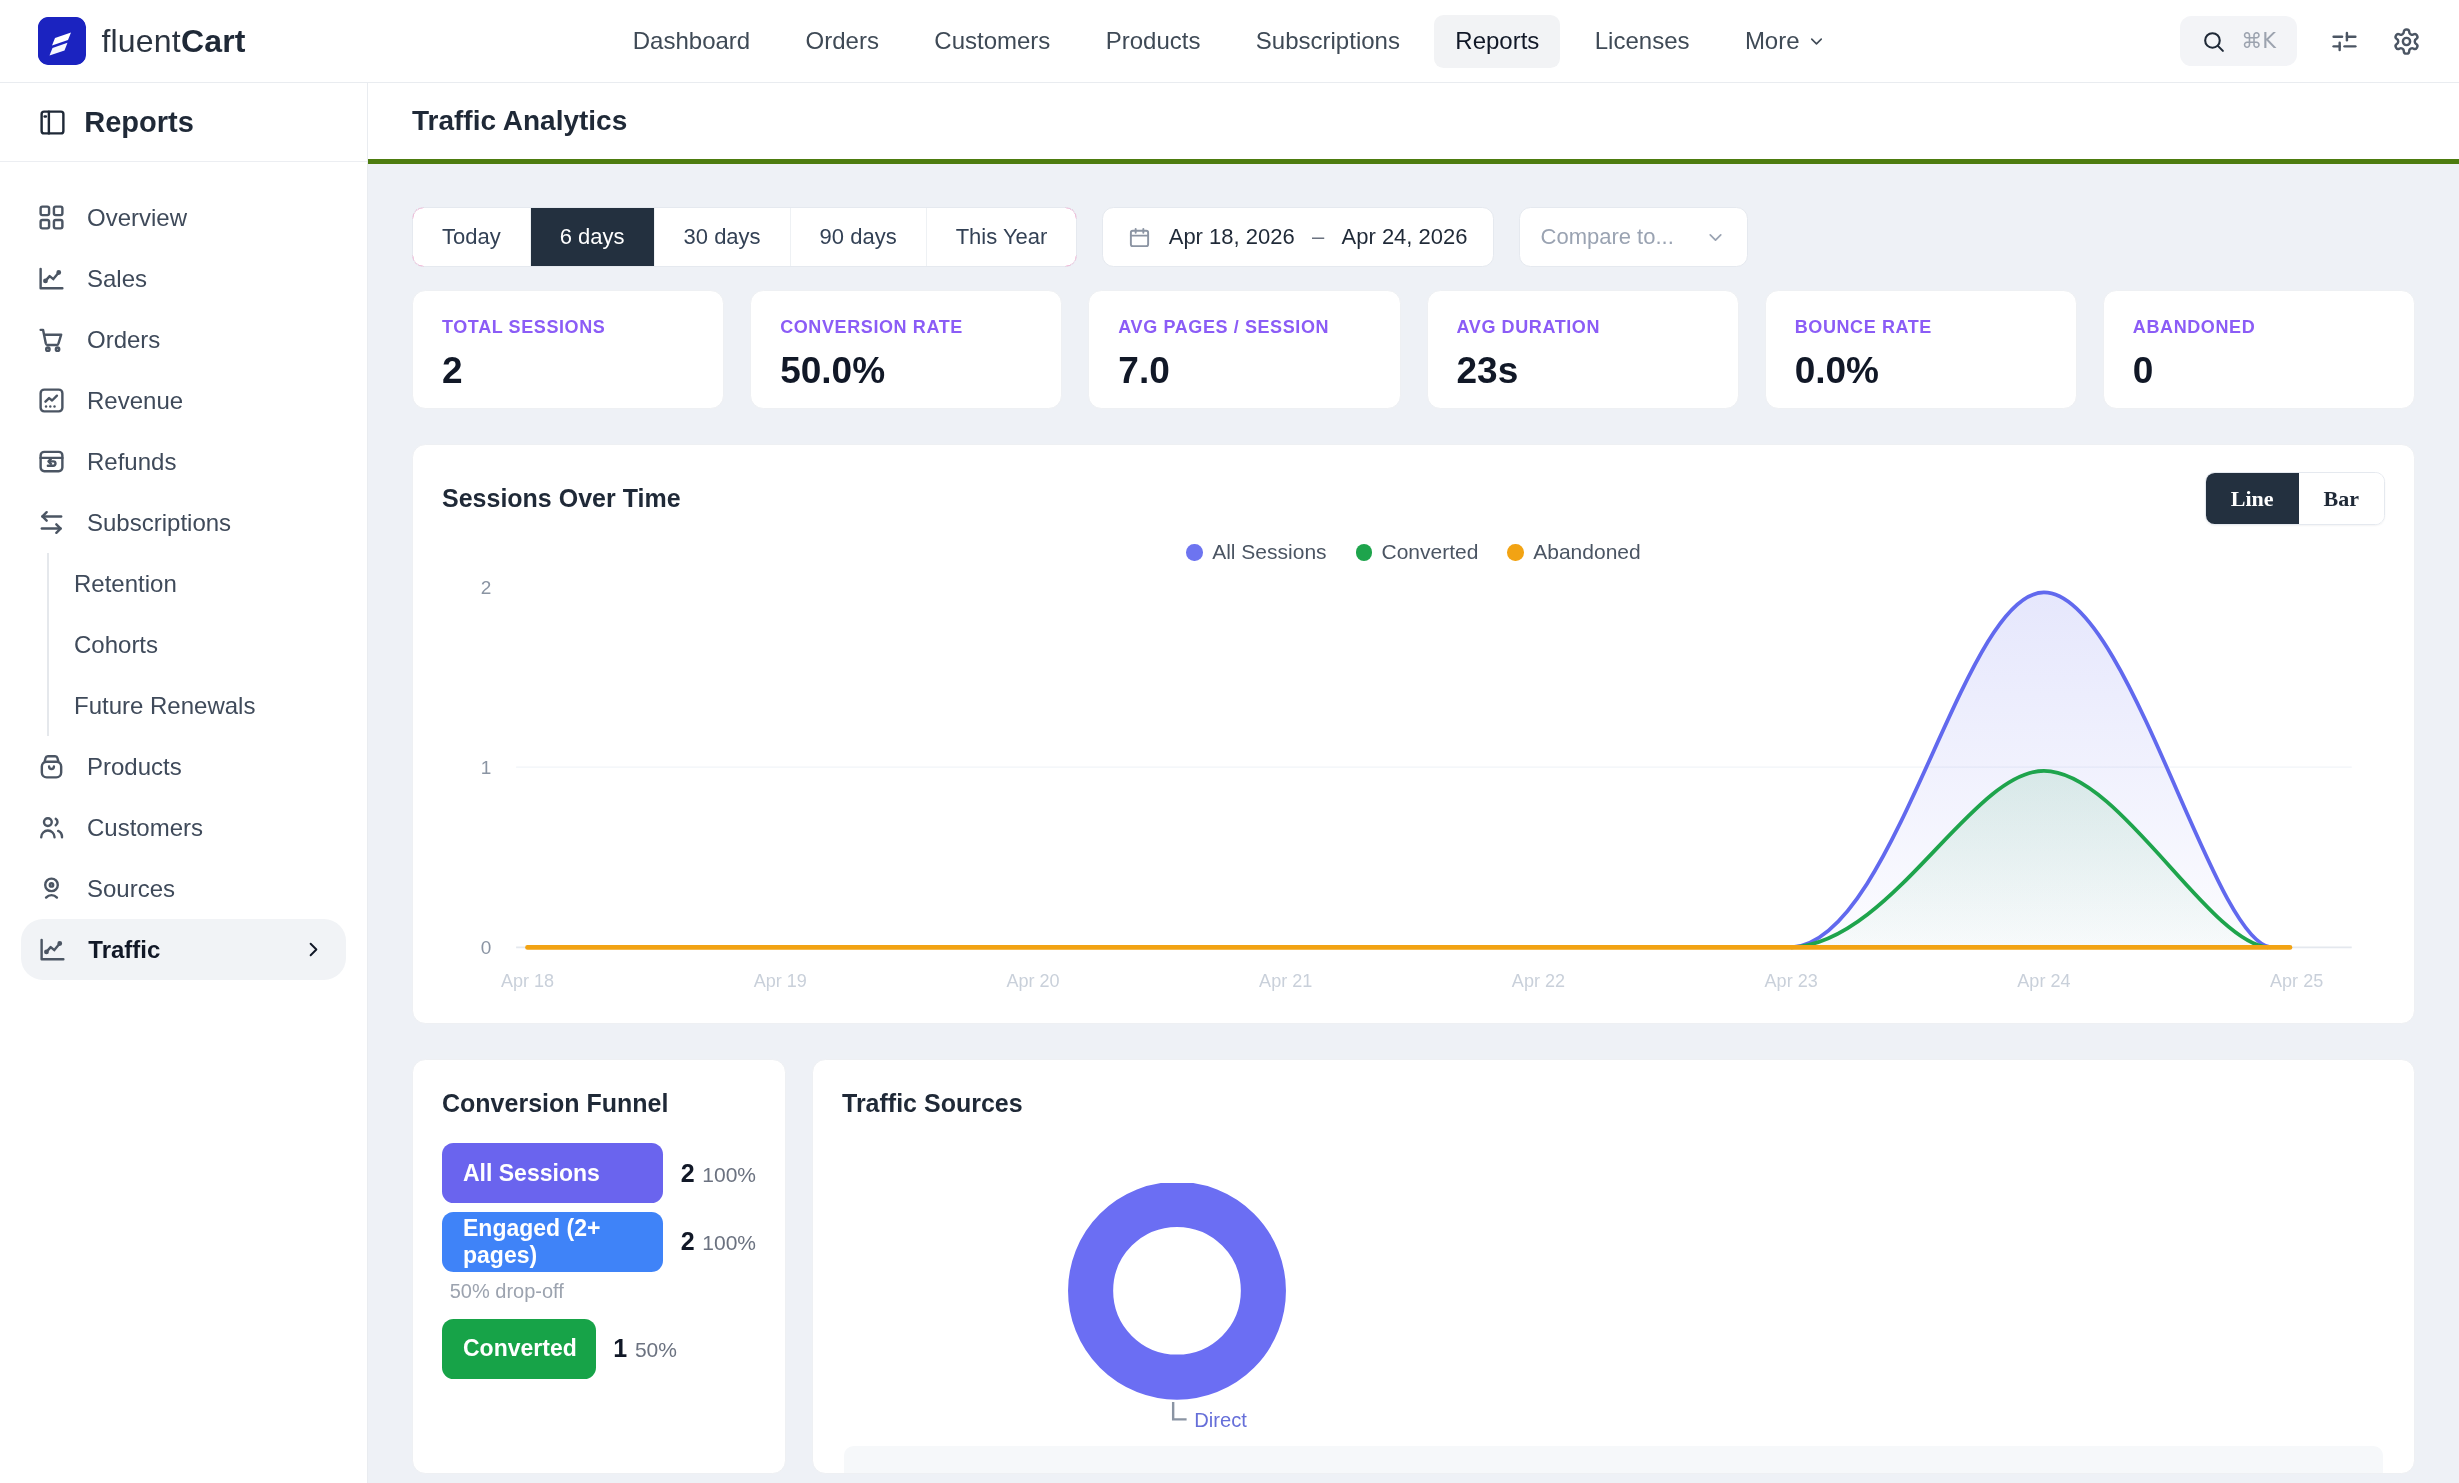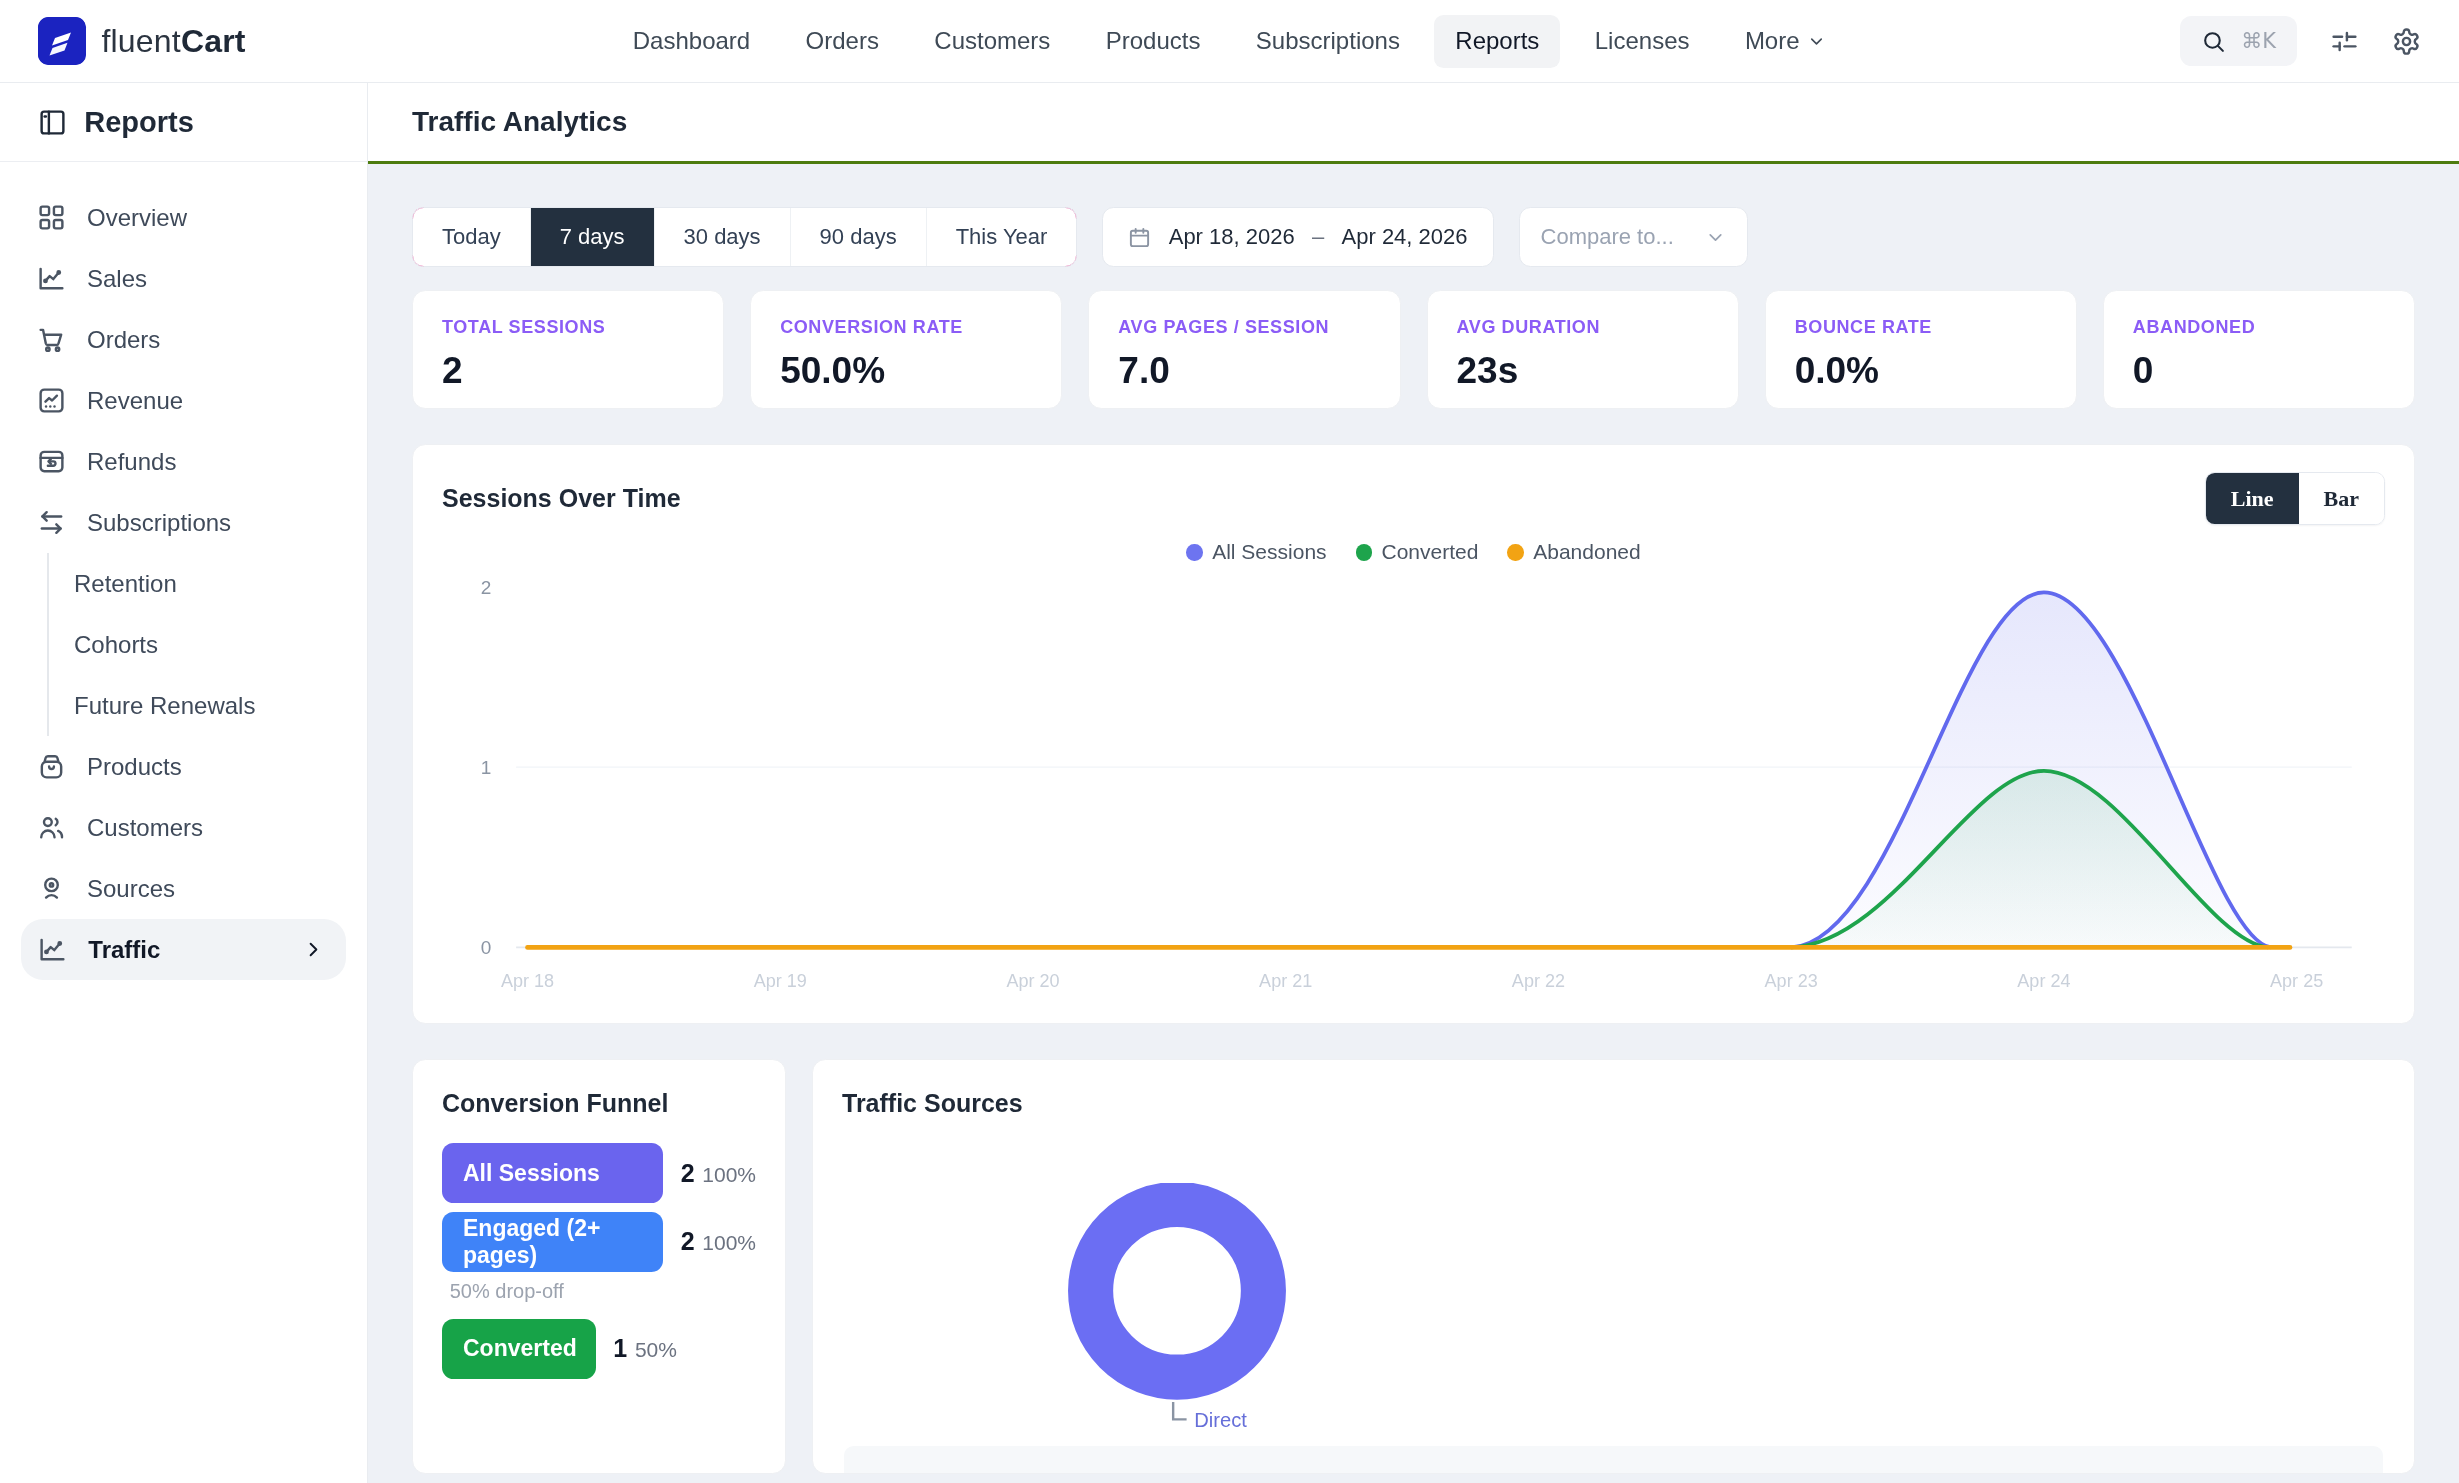--- a/index.html
+++ b/index.html
@@ -29,21 +29,21 @@
   .sb-list { padding:25px 0 0 0; }
   .sb-item { display:flex; align-items:center; gap:21px; height:61px; padding-left:37px; font-size:24px; font-weight:500; color:#3f4a5a; cursor:pointer; }
   .sb-item .sb-icon { width:29px; height:29px; color:#4b5563; flex-shrink:0; display:flex; }
   .sb-sub-group { border-left:2.9px solid #e5e8ec; margin-left:47px; }
   .sb-sub { display:flex; align-items:center; height:61px; padding-left:25px; font-size:24px; font-weight:500; color:#3f4a5a; cursor:pointer; }
   .sb-item.active-wrap { margin:0 21px; padding-left:17.3px; padding-right:21px; background:#f1f3f6; border-radius:22px; color:#111827; font-weight:600; justify-content:flex-start; }
   .sb-item.active-wrap .spacer { flex:1; }
 
   
   .main { flex:1; display:flex; flex-direction:column; min-width:0; }
-  .page-header { height:81px; background:#fff; border-bottom:3px solid #4d7c0f; display:flex; align-items:center; padding-left:44px; }
+  .page-header { height:81px; background:#fff; border-bottom:5px solid #4d7c0f; display:flex; align-items:center; padding-left:44px; }
   .page-title { font-size:28px; font-weight:600; color:#1f2937; }
   .content { flex:1; padding:43px 44px 0 44px; overflow:hidden; }
 
   
   .filter-row { display:flex; align-items:center; }
   .segmented { display:inline-flex; background:#ec4899; border:1.4px solid #e5e9ef; border-radius:11.5px; overflow:hidden; height:60px; }
   .seg-btn { display:flex; align-items:center; padding:0 29px; font-size:22px; color:#334155; cursor:pointer; border-right:1.4px solid #eef1f4; background:#fff; }
   .seg-btn:last-child { border-right:none; }
   .seg-btn.active { background:#23303f; color:#fff; }
   .datebox { display:flex; align-items:center; gap:17.3px; margin-left:25px; height:60px; background:#fff; border:1.4px solid #e5e9ef; border-radius:11.5px; padding:0 25px; font-size:22px; color:#1f2937; cursor:pointer; }
@@ -281,21 +281,21 @@
   <main class="main">
     <div class="page-header">
       <span class="page-title">Traffic Analytics</span>
     </div>
 
     <div class="content">
 
       <div class="filter-row">
         <div class="segmented">
           <span class="seg-btn">Today</span>
-          <span class="seg-btn active">7 days</span>
+          <span class="seg-btn active">6 days</span>
           <span class="seg-btn">30 days</span>
           <span class="seg-btn">90 days</span>
           <span class="seg-btn">This Year</span>
         </div>
         <div class="datebox">
           <span class="cal">
               <svg class="ic" width="23" height="23" viewBox="0 0 24 24">
                 <rect x="3" y="5" width="18" height="16" rx="2"></rect>
                 <line x1="3" y1="10" x2="21" y2="10"></line>
                 <line x1="8" y1="3" x2="8" y2="7"></line>

